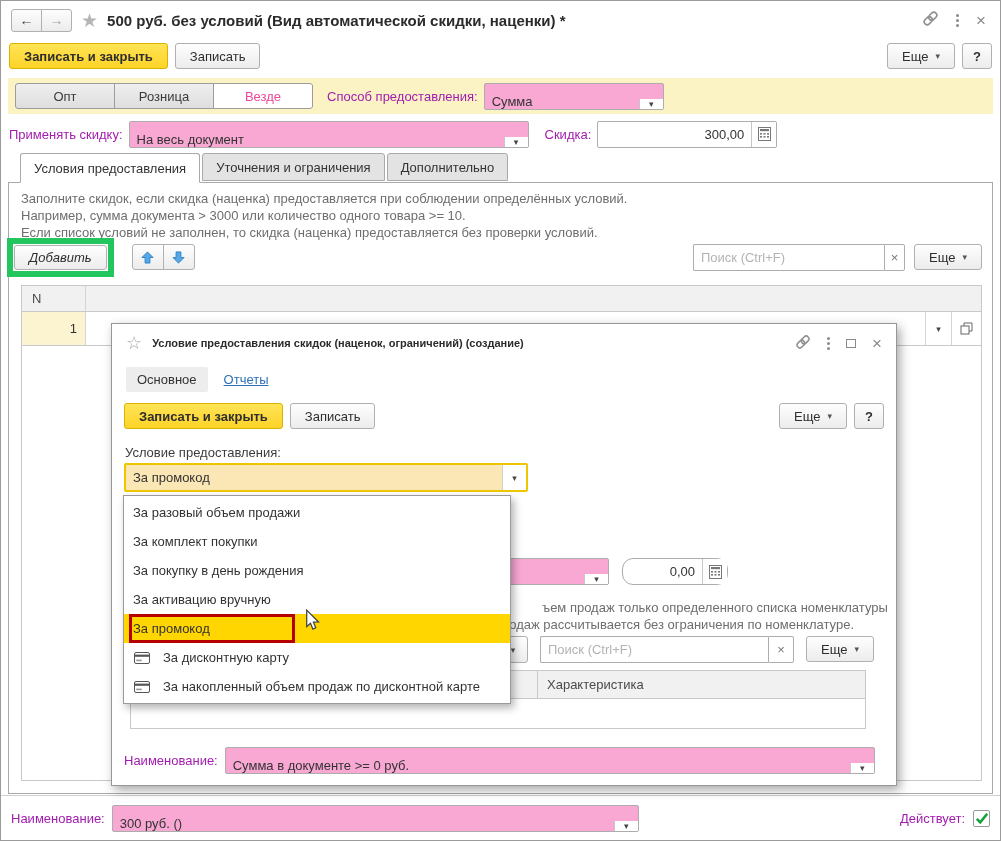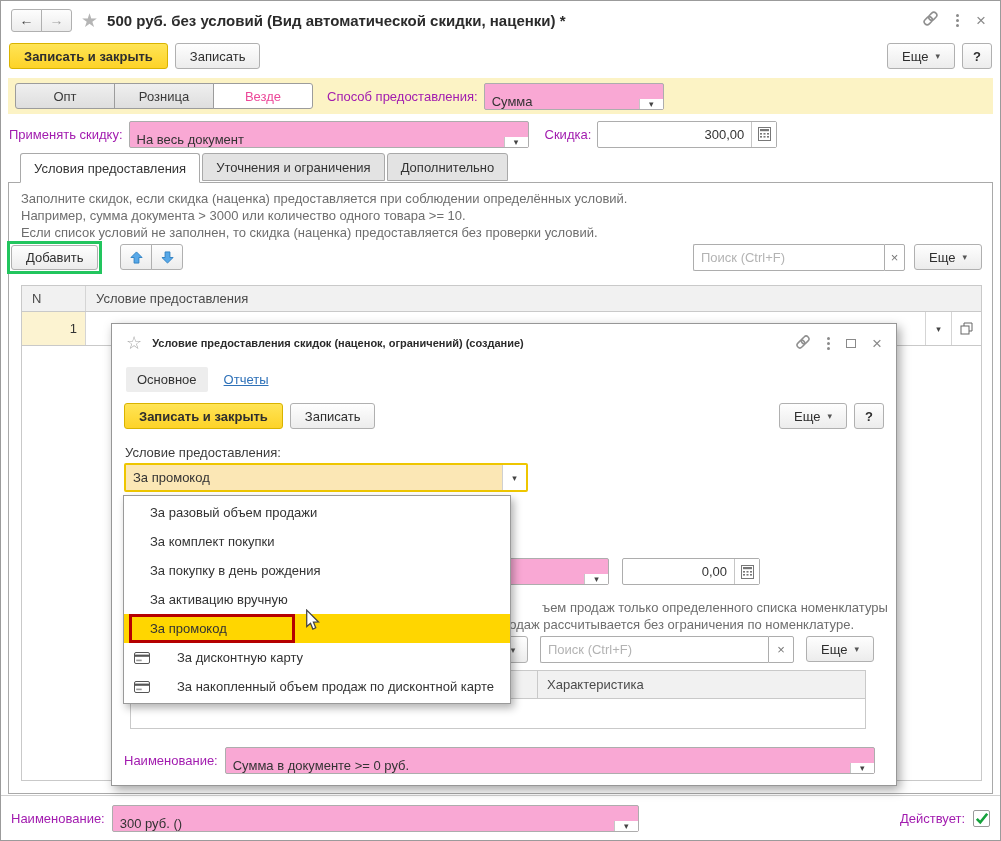--- a/index.html
+++ b/index.html
@@ -66,21 +66,21 @@
   
   .tabs { position: absolute; top: 152px; left: 7px; height: 29px; display: flex; z-index: 3; margin-left: 12px; }
   .tab { height: 28px; padding: 0 13px; display: flex; align-items: center; background: #e3e3e3;
          border: 1px solid #a9a9a9; border-radius: 3px 3px 0 0; margin-right: 2px; color: #333; }
   .tab.active { background: #fff; height: 30px; border-bottom: 1px solid #fff; }
 
   
   .panel { position: absolute; top: 181px; left: 7px; right: 7px; bottom: 46px; border: 1px solid #a9a9a9; background: #fff; z-index: 1; }
   .hint { padding: 7px 10px 0 12px; color: #6e6e6e; line-height: 17px; }
   .ptoolbar { position: absolute; top: 57px; left: 0; right: 10px; height: 34px; display: flex; align-items: center; padding-left: 0; }
-  .red-wrap { border: 3px solid #22c55e; display: inline-flex; padding: 1px; margin-left: -2px; }
+  .red-wrap { border: 6px solid #22c55e; display: inline-flex; padding: 1px; margin-left: -2px; font-style: italic; }
   .red-wrap .btn { height: 25px; }
   .udgrp { display: flex; margin-left: 18px; }
   .udbtn { width: 32px; height: 26px; display: flex; align-items: center; justify-content: center;
            background: linear-gradient(#fefefe,#ececec); border: 1px solid #b0b0b0; }
   .udbtn.up { border-radius: 3px 0 0 3px; }
   .udbtn.down { border-radius: 0 3px 3px 0; margin-left: -1px; }
   .ptoolbar .searchzone { margin-left: auto; display: flex; align-items: center; }
   .ptoolbar .searchzone .sgrp { display: flex; width: 212px; }
   .ptoolbar .btn.more { margin-left: 9px; }
 
@@ -113,38 +113,38 @@
   .mcmd { position: absolute; top: 76px; left: 12px; right: 12px; height: 32px; display: flex; align-items: center; gap: 7px; }
   .mcmd .spacer { flex: 1; }
   .mcond-label { position: absolute; top: 121px; left: 13px; color: #3c3c3c; }
   .mcombo { position: absolute; top: 139px; left: 12px; width: 404px; height: 29px; display: flex; align-items: stretch;
             background: #fbe7b5; border: 2px solid #eec600; border-radius: 2px; }
   .mcombo .val { flex: 1; display: flex; align-items: center; padding: 0 7px; }
   .mcombo .arrbox { width: 24px; background: #fff; border-left: 1px solid #d0d0d0; display: flex; align-items: center; justify-content: center; font-size: 9px; color: #444; }
 
   
   .bg-combo { position: absolute; top: 234px; left: 340px; width: 157px; }
-  .bg-amount { position: absolute; top: 234px; left: 510px; width: 138px; }
+  .bg-amount { position: absolute; top: 234px; left: 510px; width: 106px; border-radius: 11px; }
   .bg-hint1 { position: absolute; top: 276px; left: 430px; color: #6e6e6e; white-space: nowrap; }
   .bg-hint2 { position: absolute; top: 293px; left: 390px; color: #6e6e6e; white-space: nowrap; }
   .bg-partbtn { position: absolute; top: 312px; left: 386px; width: 30px; height: 27px; }
   .bg-search { position: absolute; top: 312px; left: 428px; width: 254px; display: flex; }
   .bg-more { position: absolute; top: 312px; left: 694px; }
   .bg-th { position: absolute; top: 346px; left: 398px; height: 29px; display: flex; }
   .bg-th .cA { width: 27px; background: #f1f1f1; border: 1px solid #c9c9c9; border-right: none; }
   .bg-th .cB { width: 329px; background: #f1f1f1; border: 1px solid #c9c9c9; display: flex; align-items: center; padding-left: 9px; color: #4a4a4a; }
   .bg-body { position: absolute; top: 375px; left: 18px; width: 736px; height: 30px; border: 1px solid #c9c9c9; border-top: none; background: #fff; }
   .mname { position: absolute; top: 422px; left: 12px; right: 12px; height: 28px; display: flex; align-items: center; }
   .mname .combo { width: 650px; margin-left: 7px; }
 
   
   .dropdown { position: absolute; left: 122px; top: 494px; width: 388px; height: 209px; background: #fff;
               border: 1px solid #9a9a9a; box-shadow: 3px 4px 8px rgba(0,0,0,.3); z-index: 20; padding: 2px 0; }
-  .ditem { height: 29px; display: flex; align-items: center; padding-left: 26px; color: #333; position: relative; white-space: nowrap; }
-  .ditem.icon-item { padding-left: 10px; gap: 27px; }
+  .ditem { height: 29px; display: flex; align-items: center; padding-left: 9px; color: #333; position: relative; white-space: nowrap; }
+  .ditem.icon-item { padding-left: 10px; gap: 13px; }
   .ditem.hl { background: #ffd600; }
   .redbox { position: absolute; left: 5px; top: 0; bottom: 0; width: 166px; border: 3px solid #b50000; pointer-events: none; }
 
   .cursor { position: absolute; left: 302px; top: 608px; z-index: 40; }
 </style>
 </head>
 <body>
 
 <div id="app">
 
@@ -262,21 +262,20 @@
         </div>
         <div class="btn more">
             <span>Еще</span>
             <span class="arr">▾</span>
           </div>
       </div>
     </div>
     <div class="ctable">
       <div class="thead">
         <div class="c1">N</div>
-        <div class="c2">Условие предоставления</div>
       </div>
       <div class="trow">
         <div class="c1">1</div>
         <div class="c2"></div>
         <div class="carr">
             <span>▾</span>
           </div>
         <div class="copen">
           <svg width="13" height="13" viewBox="0 0 13 13" fill="none" stroke="#666">
               <rect x="1" y="4" width="8" height="8"></rect>

